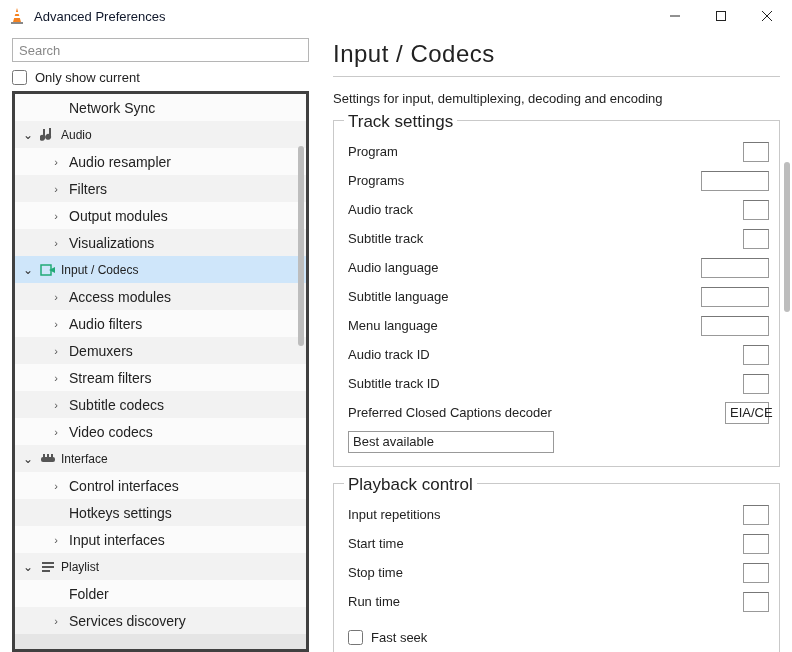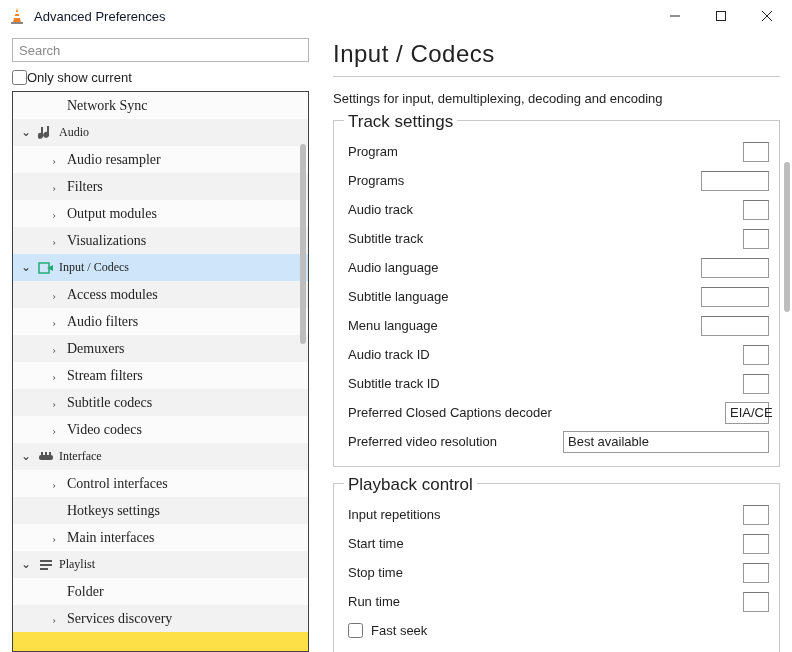--- a/index.html
+++ b/index.html
@@ -11,24 +11,24 @@
   .titlebar .win-btns { display:flex; }
   .titlebar .win-btn { width:46px; height:32px; display:flex; align-items:center; justify-content:center; }
   .titlebar .win-btn svg { width:10px; height:10px; stroke:#222; stroke-width:1; fill:none;}
   
   .main { display:flex; height:calc(100% - 32px); }
   .left { width:317px; display:flex; flex-direction:column; padding:6px 8px 0 12px; }
   .right { flex:1; padding:8px 0 0 16px; position:relative;}
   
   .searchbox { width:100%; height:24px; border:1px solid #b5b5b5; padding:0 6px; font-size:13px; color:#666; background:#fff; }
   .searchbox::placeholder { color:#888; }
-  .only-row { display:flex; align-items:center; margin:8px 0 6px 0; }
+  .only-row { display:flex; align-items:center; margin:8px 0 6px 0; gap:8px;}
   .only-row input[type=checkbox]{ width:15px; height:15px; border:1px solid #555; }
   .only-row label { font-size:13px; color:#222;}
-  .tree-wrap { flex:1; border:1px solid #404040; background:#fde047; position:relative; overflow:hidden;font-family:Liberation Serif, serif;}
+  .tree-wrap { flex:1; border:3px solid #404040; background:#e5e5e5; position:relative; overflow:hidden;}
   .tree { overflow-y:hidden; height:100%; }
   .tree-row { display:flex; align-items:center; height:27px; padding-left:6px; border-bottom:0; }
   .tree-row:nth-child(odd){ background:#fbfbfb; }
   .tree-row:nth-child(even){ background:#f2f2f2; }
   .tree-row.selected { background:#cfe6fa !important; }
   .tree-row .chev { width:14px; display:flex; justify-content:center; color:#555; font-size:11px;}
   .tree-row .cat-chev { width:14px; display:flex; justify-content:center; color:#333; font-size:12px;}
   .tree-row .spacer { display:inline-block; }
   .tree-row .cat-icon { width:18px; height:18px; margin:0 4px; display:flex; align-items:center; justify-content:center;}
   .tree-row .label { font-size:12px; color:#222; }
@@ -44,21 +44,21 @@
   .group > .legend { position:absolute; top:-9px; left:10px; background:#fff; padding:0 4px; font-size:17px;}
   .form-row { display:flex; align-items:center; height:29px; gap:16px;}
   .form-row .lbl { flex:1; font-size:13px; color:#222;}
   .form-row .ctl { }
   .text-input { height:20px; border:1px solid #999; border-top-color:#777; background:#fff; }
   .w-tiny { width:26px; }
   .w-small { width:68px; }
   .w-sel1 { width:44px; }
   .select { height:22px; border:1px solid #999; background:#fff; font-size:13px; padding:0 4px; display:flex; align-items:center; }
   .select.wide { width:206px; }
-  .check-row { display:flex; align-items:center; gap:8px; height:29px; }
+  .check-row { display:flex; align-items:flex-end; gap:8px; height:29px; }
   .check-row input[type=checkbox]{ width:15px; height:15px; }
   .right-scroll { position:absolute; right:2px; top:44px; width:8px; bottom:2px;}
   .right-scroll .thumb { position:absolute; right:0; top:86px; width:6px; height:150px; background:#bdbdbd; border-radius:3px;}
   
   svg { display:block; }
 </style>
 </head>
 <body>
 
 <div class="titlebar">
@@ -207,21 +207,21 @@
           <div class="tree-row child">
             <span class="spacer indent2"></span>
             <span class="chev"></span>
             <span class="spacer" style="width:6px"></span>
             <span class="label">Hotkeys settings</span>
           </div>
           <div class="tree-row child">
             <span class="spacer indent2"></span>
             <span class="chev">›</span>
             <span class="spacer" style="width:6px"></span>
-            <span class="label">Main interfaces</span>
+            <span class="label">Input interfaces</span>
           </div>
           <div class="tree-row cat">
             <span class="cat-chev">⌄</span>
             <span class="cat-icon">
               <svg width="16" height="16" viewBox="0 0 16 16">
                 <line x1="2" y1="4" x2="14" y2="4" stroke="#555" stroke-width="2"></line>
                 <line x1="2" y1="8" x2="14" y2="8" stroke="#555" stroke-width="2"></line>
                 <line x1="2" y1="12" x2="10" y2="12" stroke="#555" stroke-width="2"></line>
               </svg>
             </span>
@@ -289,21 +289,20 @@
             <span class="lbl">Subtitle track ID</span>
             <span class="ctl"><input class="text-input w-tiny" style=""></span>
           </div>
           <div class="form-row">
             <span class="lbl">Preferred Closed Captions decoder</span>
             <span class="ctl">
               <div class="select w-sel1">EIA/CE</div>
             </span>
           </div>
           <div class="form-row">
-            <span class="lbl">Preferred video resolution</span>
             <span class="ctl">
               <div class="select wide">Best available</div>
             </span>
           </div>
         </div>
     </div>
 
     <div class="group">
       <span class="legend">Playback control</span>
       <div id="playback-rows">

